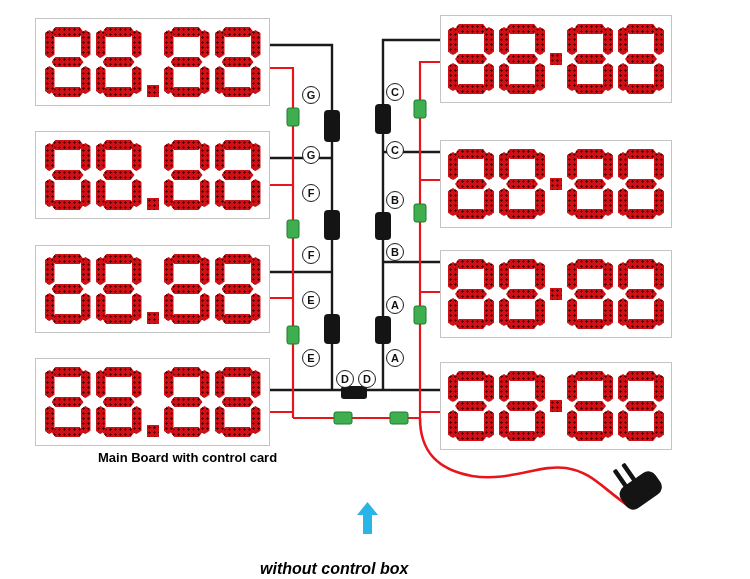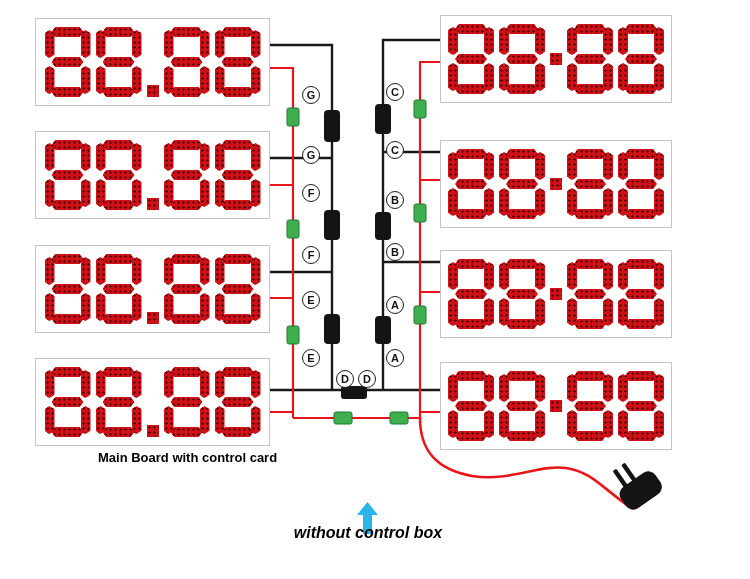--- a/index.html
+++ b/index.html
@@ -41,21 +41,21 @@
   
   .clabel{
     position:absolute;z-index:3;width:18px;height:18px;border:1.5px solid #1c1c1c;
     border-radius:50%;background:#ffffff;box-sizing:border-box;
     display:flex;align-items:center;justify-content:center;
     font:bold 11px "Liberation Sans",sans-serif;color:#111;
   }
   
   .caption{position:absolute;z-index:3;color:#000;white-space:nowrap;}
   .main-board{left:58px;top:450px;font:bold 13px "Liberation Sans",sans-serif;padding-left:40px;}
-  .wcb{left:260px;top:524px;width:216px;text-align:center;font:italic bold 16px "Liberation Sans",sans-serif;}
+  .wcb{left:260px;top:560px;width:216px;text-align:left;font:italic bold 16px "Liberation Sans",sans-serif;}
   .power{left:582px;top:513px;font:bold 15px "Liberation Sans",sans-serif;}
   .arrow-wrap{position:absolute;left:357px;top:502px;z-index:3;}
 </style>
 </head>
 <body>
 
 <div class="stage">
 
   <svg class="wiring" width="750" height="579" viewBox="0 0 750 579">
 

